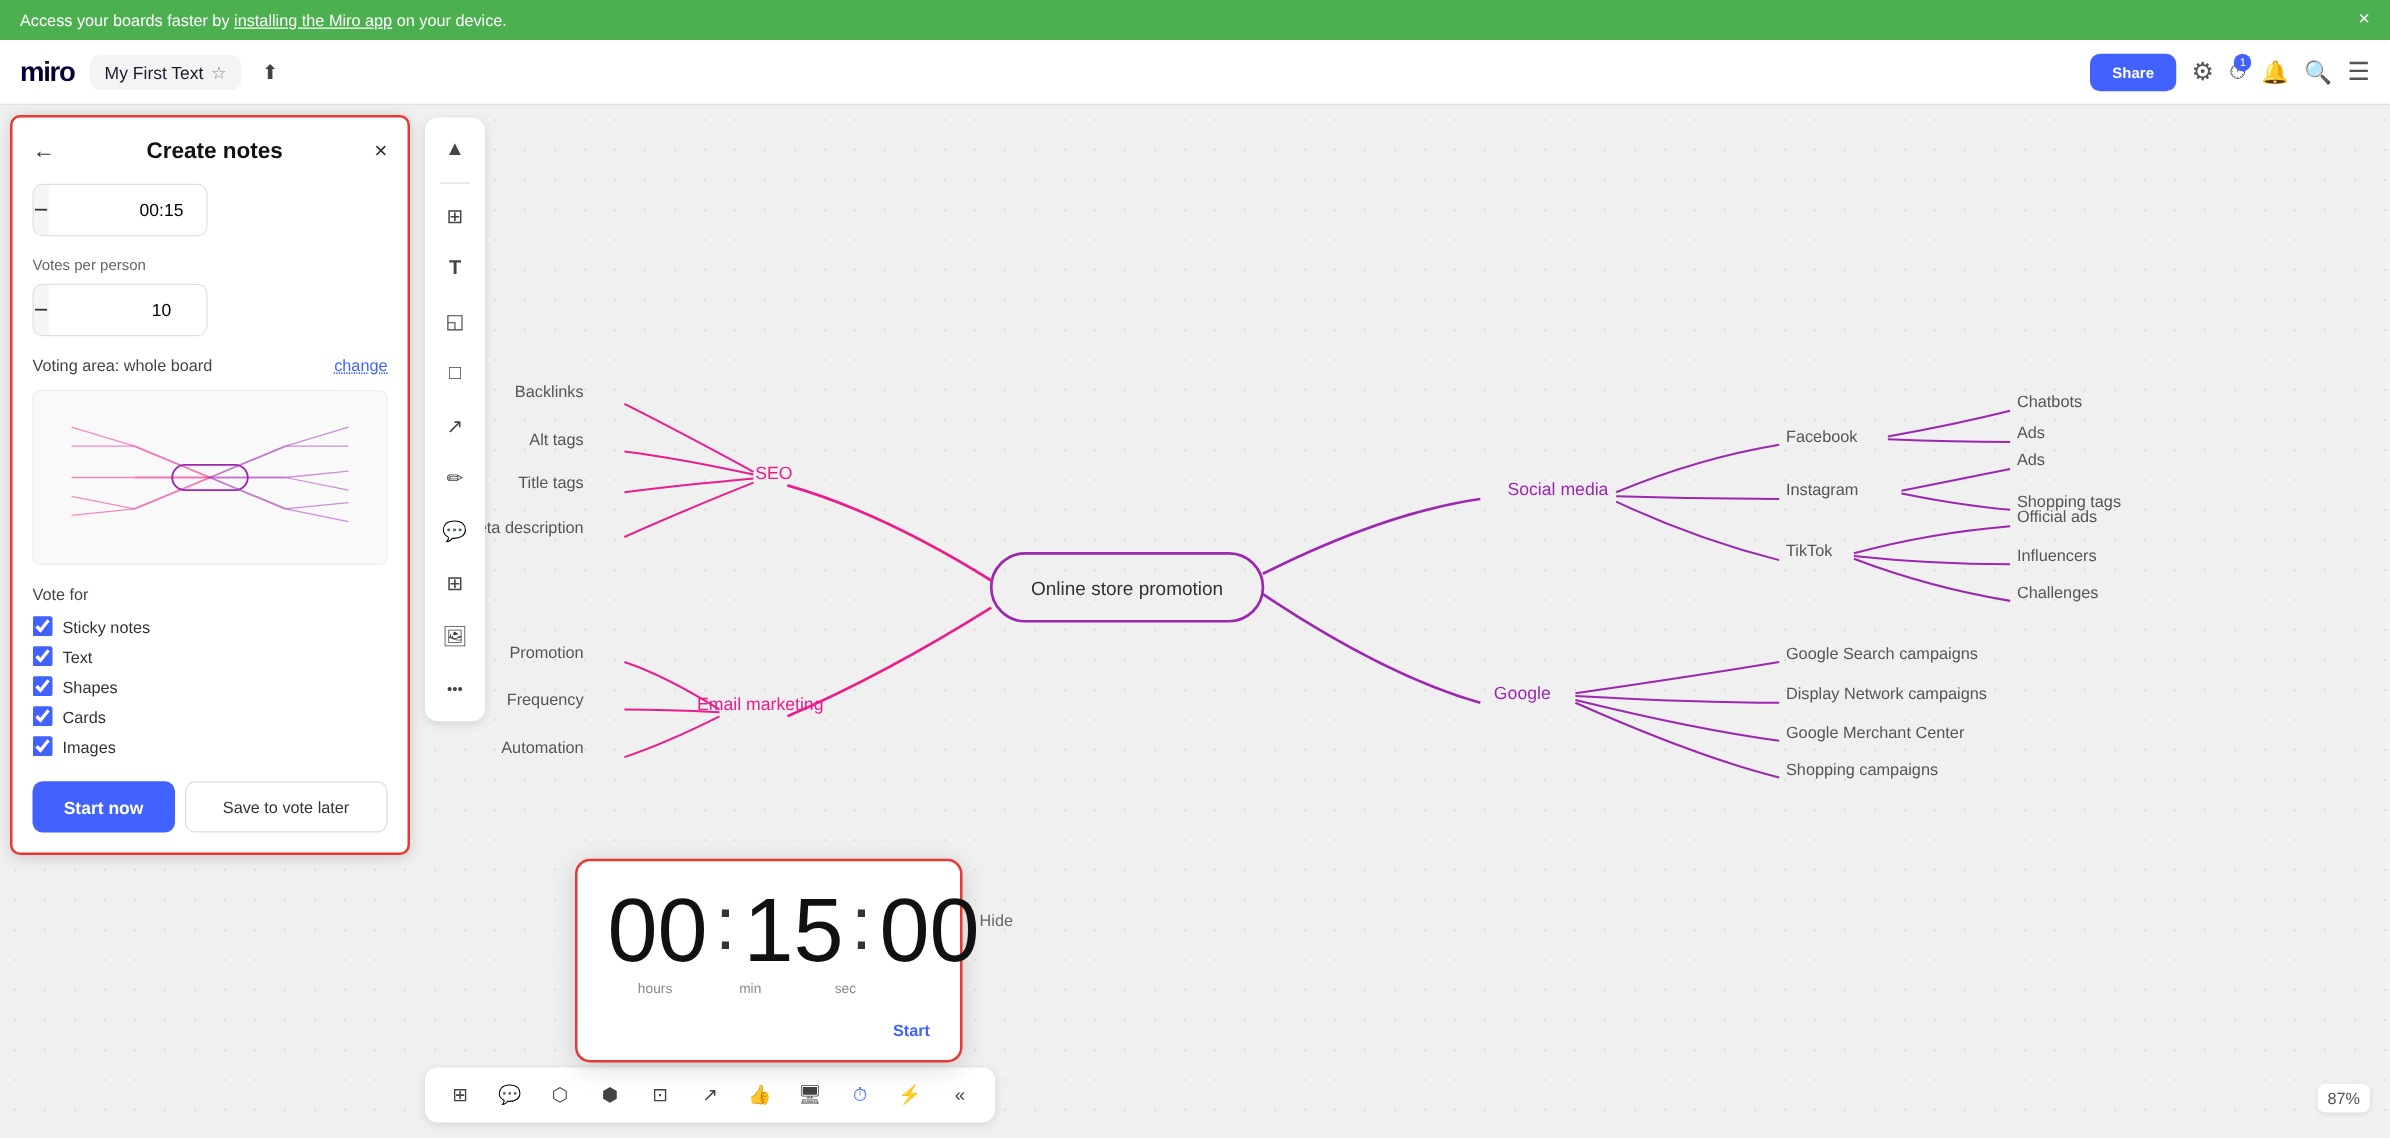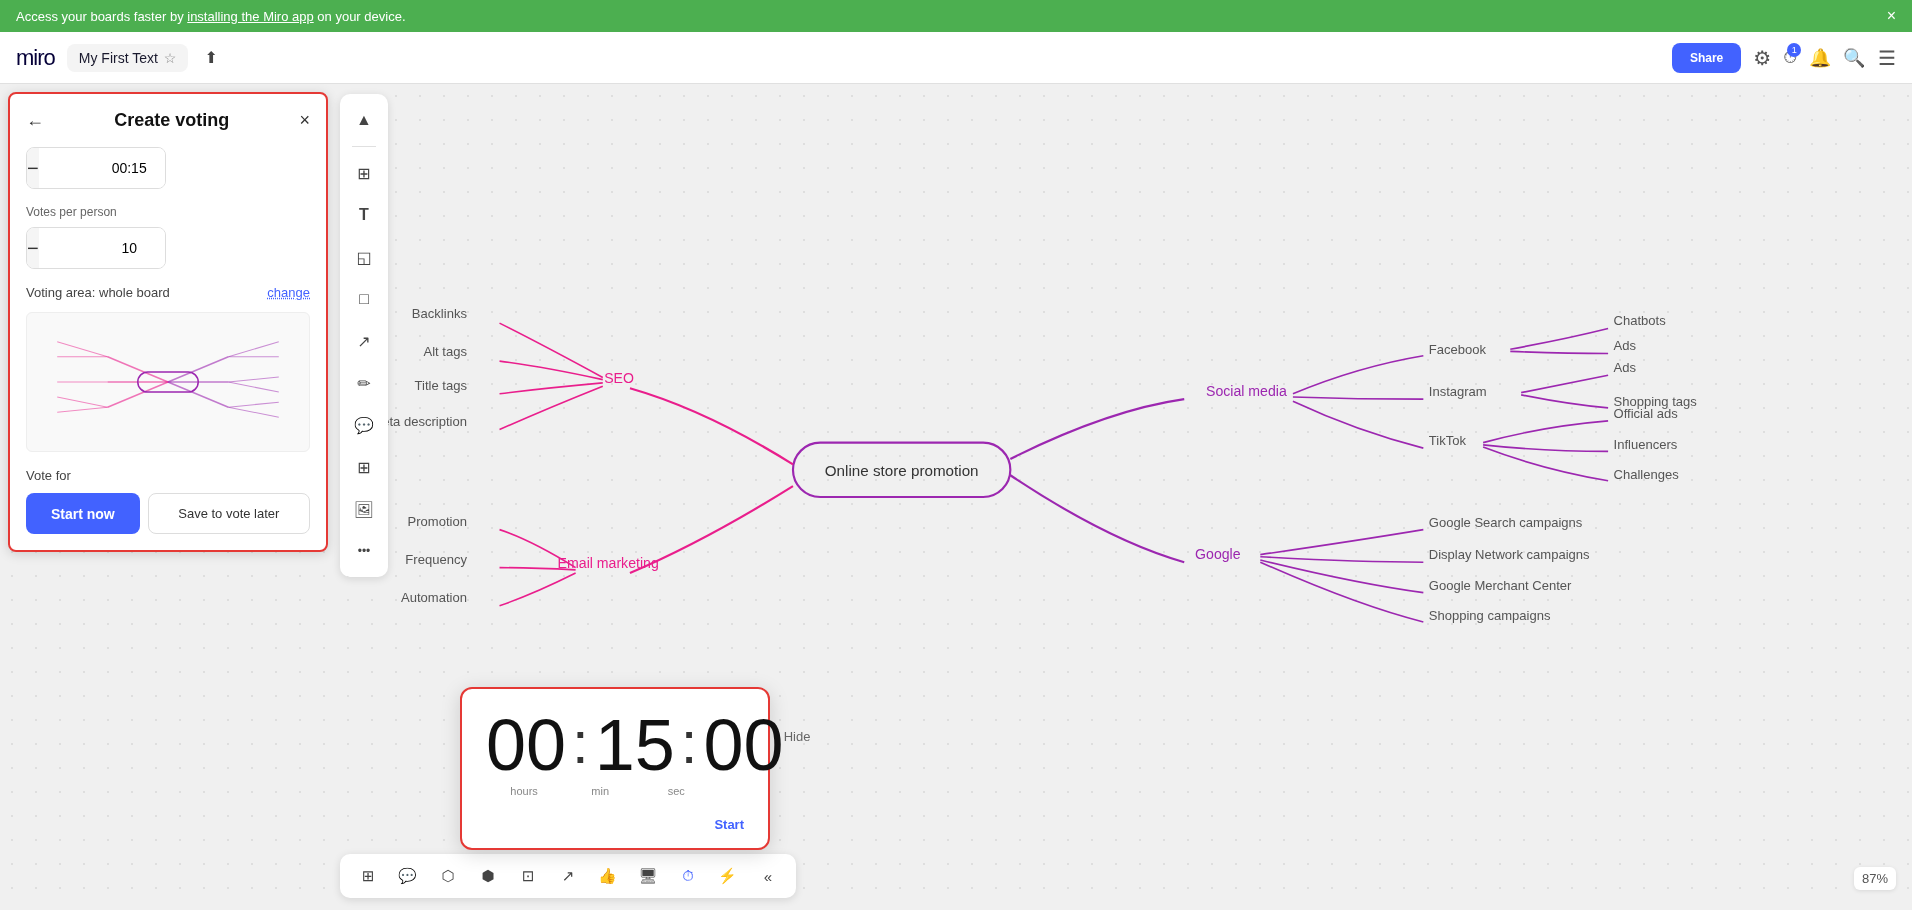--- a/index.html
+++ b/index.html
@@ -27,21 +27,21 @@
       background: white;
       height: 52px;
       display: flex;
       align-items: center;
       padding: 0 16px;
       border-bottom: 1px solid #e0e0e0;
       position: relative;
       z-index: 10;
     }
     #topbar-left { display: flex; align-items: center; gap: 12px; }
-    .miro-logo { font-size: 22px; font-weight: 400; color: #050038; letter-spacing: -1px; }
+    .miro-logo { font-size: 22px; font-weight: 700; color: #050038; letter-spacing: -1px; }
     .board-name-area { display: flex; align-items: center; gap: 6px; background: #f4f4f4; border-radius: 8px; padding: 6px 12px; cursor: pointer; }
     .board-name { font-size: 14px; font-weight: 500; color: #1a1a2e; }
     .star-icon { color: #888; font-size: 14px; }
     .upload-icon { color: #444; font-size: 16px; margin-left: 4px; cursor: pointer; }
     #topbar-right { margin-left: auto; display: flex; align-items: center; gap: 12px; }
     .share-btn { background: #4262ff; color: white; border: none; border-radius: 8px; padding: 8px 18px; font-size: 12px; font-weight: 600; cursor: pointer; }
     .topbar-icon { color: #555; font-size: 18px; cursor: pointer; position: relative; }
     .badge { background: #4262ff; color: white; border-radius: 50%; font-size: 9px; width: 14px; height: 14px; display: flex; align-items: center; justify-content: center; position: absolute; top: -4px; right: -4px; }
     .panel-icon { color: #555; font-size: 20px; cursor: pointer; }
 
@@ -116,21 +116,21 @@
       bottom: 60px;
       left: 460px;
       background: white;
       border: 2.5px solid #e53935;
       border-radius: 12px;
       padding: 20px 24px 16px;
       box-shadow: 0 4px 20px rgba(0,0,0,0.15);
       z-index: 20;
       width: 310px;
     }
-    .timer-display { display: flex; align-items: center; gap: 4px; margin-bottom: 4px; }
+    .timer-display { display: flex; align-items: flex-start; gap: 4px; margin-bottom: 4px; }
     .timer-digit { font-size: 72px; font-weight: 300; color: #111; line-height: 1; font-family: 'Arial', sans-serif; }
     .timer-colon { font-size: 60px; color: #333; line-height: 1; padding: 0 2px; margin-bottom: 4px; }
     .timer-labels { display: flex; gap: 0; }
     .timer-label { font-size: 11px; color: #888; text-align: center; }
     .timer-label-hours { width: 80px; }
     .timer-label-min { width: 80px; }
     .timer-label-sec { width: 80px; }
     .hide-btn { color: #666; font-size: 13px; cursor: pointer; background: none; border: none; }
     .timer-start-btn { color: #4262ff; font-size: 13px; font-weight: 600; cursor: pointer; background: none; border: none; margin-top: 32px; }
 
@@ -210,21 +210,21 @@
       <span class="topbar-icon">🔍</span>
       <span class="panel-icon">☰</span>
     </div>
   </div>
 
   <div id="content">
 
     <div id="left-panel">
       <div class="panel-header">
         <button class="panel-back">←</button>
-        <span class="panel-title">Create voting</span>
+        <span class="panel-title">Create notes</span>
         <button class="panel-close">×</button>
       </div>
 
       <div class="stepper">
         <button class="stepper-btn">−</button>
         <input class="stepper-value" value="00:15" readonly="" style="">
 
       </div>
 
       <div class="section-label">Votes per person</div>
@@ -258,20 +258,42 @@
           <line x1="200" y1="65" x2="250" y2="60" stroke="#9c27b0" stroke-width="1" opacity="0.5"></line>
           <line x1="200" y1="65" x2="250" y2="75" stroke="#9c27b0" stroke-width="1" opacity="0.5"></line>
           <line x1="200" y1="90" x2="250" y2="85" stroke="#9c27b0" stroke-width="1" opacity="0.5"></line>
           <line x1="200" y1="90" x2="250" y2="100" stroke="#9c27b0" stroke-width="1" opacity="0.5"></line>
 
           <rect x="110" y="55" width="60" height="20" rx="10" fill="none" stroke="#9c27b0" stroke-width="1.5"></rect>
         </svg>
       </div>
 
       <div class="vote-for-label">Vote for</div>
+      <div class="checkbox-list">
+        <label class="checkbox-item">
+          <input type="checkbox" checked="" style=""> 
+            <span>Sticky notes</span>
+        </label>
+        <label class="checkbox-item">
+          <input type="checkbox" checked="" style=""> 
+            <span>Text</span>
+        </label>
+        <label class="checkbox-item">
+          <input type="checkbox" checked="" style=""> 
+            <span>Shapes</span>
+        </label>
+        <label class="checkbox-item">
+          <input type="checkbox" checked="" style=""> 
+            <span>Cards</span>
+        </label>
+        <label class="checkbox-item">
+          <input type="checkbox" checked="" style=""> 
+            <span>Images</span>
+        </label>
+      </div>
 
       <div class="panel-footer">
         <button class="start-now-btn">Start now</button>
         <button class="save-later-btn">Save to vote later</button>
       </div>
     </div>
 
     <div id="left-toolbar">
       <div class="toolbar-icon">▲</div>
       <div class="toolbar-separator"></div>

